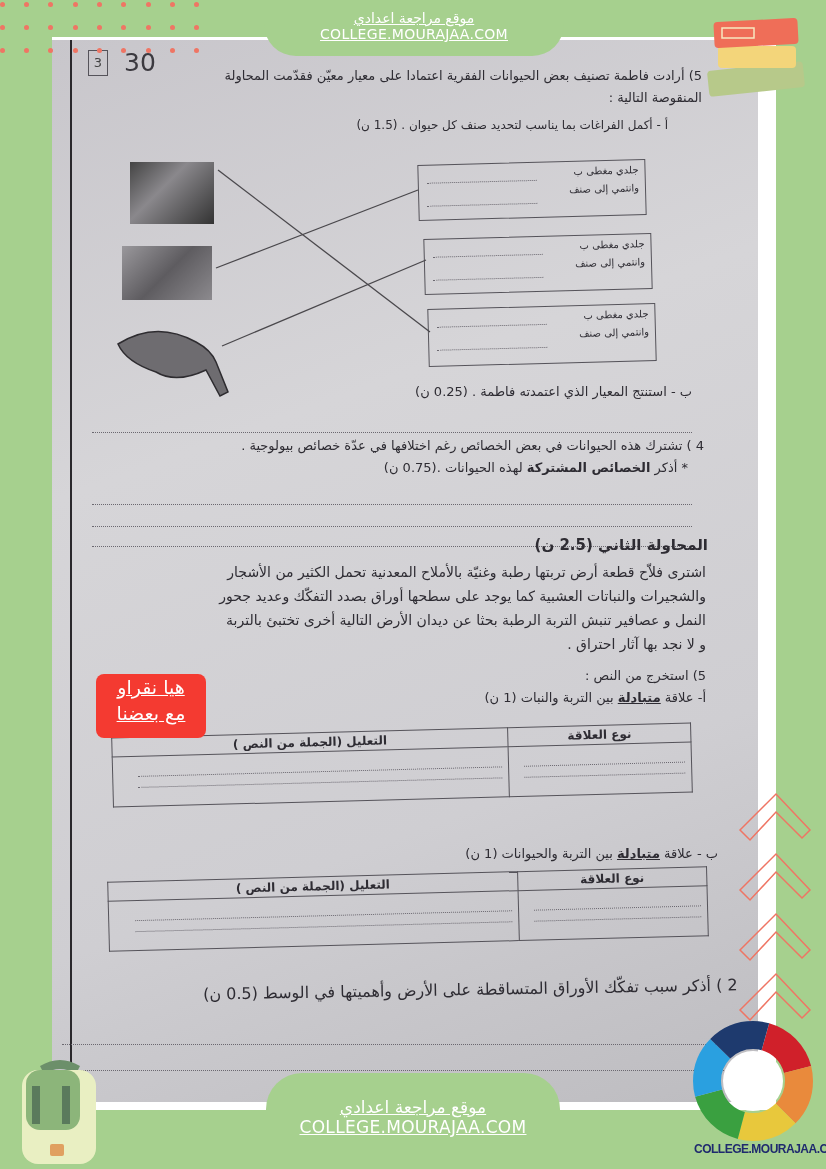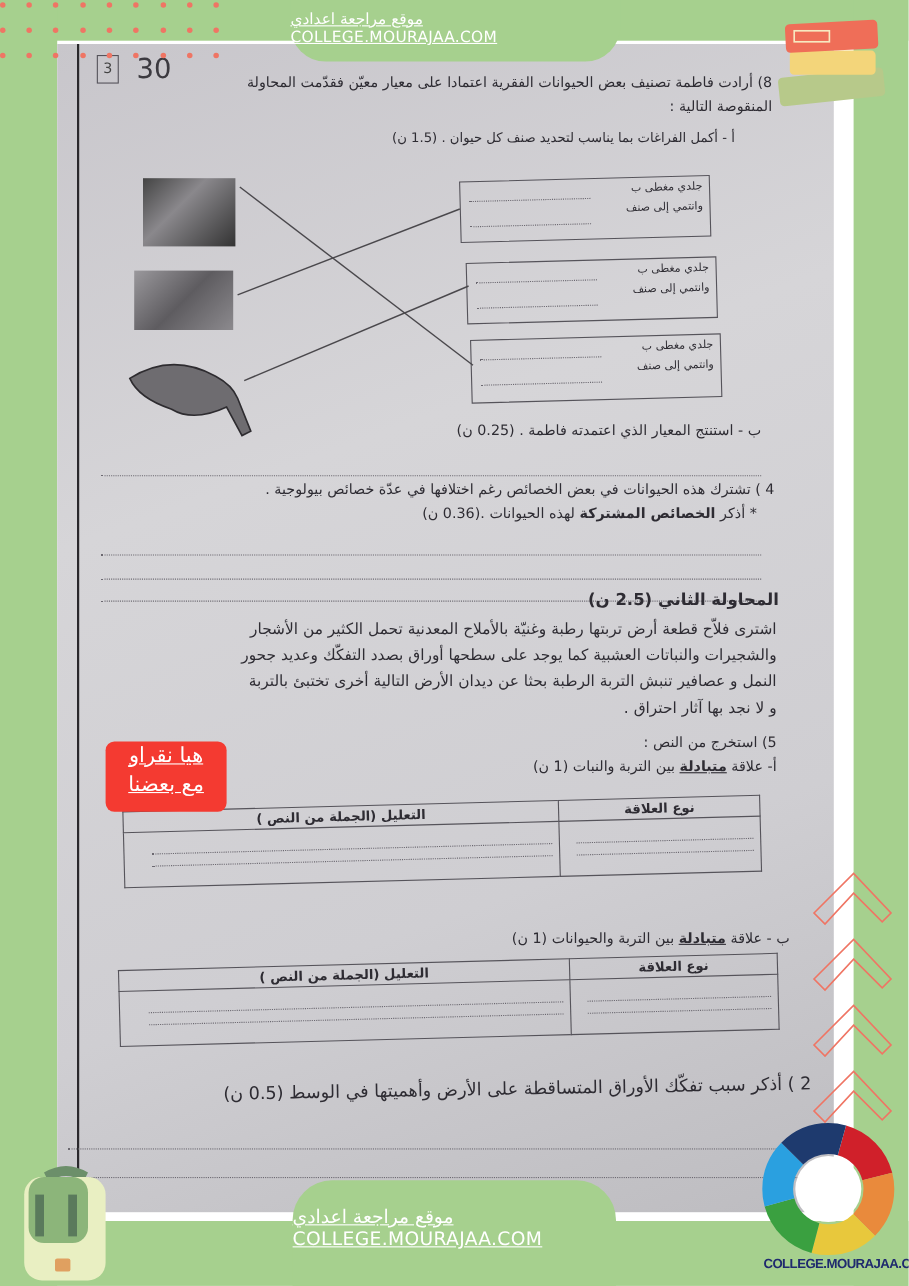--- a/index.html
+++ b/index.html
@@ -5,21 +5,21 @@
   html,body{margin:0;padding:0;}
   body{width:826px;height:1169px;position:relative;overflow:hidden;background:#ffffff;font-family:"DejaVu Sans",sans-serif;}
   .green{background:#a6d08e;position:absolute;}
   #bg-top{left:0;top:0;width:826px;height:37px;}
   #bg-left{left:0;top:0;width:52px;height:1169px;}
   #bg-right{left:776px;top:0;width:50px;height:1169px;}
   #bg-bottom{left:0;top:1110px;width:826px;height:59px;}
   #paper{position:absolute;left:52px;top:40px;width:706px;height:1062px;background:linear-gradient(160deg,#c8c6cb 0%,#d6d5d8 35%,#cfced2 70%,#bdbcc0 100%);overflow:hidden;}
   .dots{position:absolute;left:0;top:0;width:200px;height:55px;}
   .dot{position:absolute;width:5px;height:5px;border-radius:50%;background:#ef7564;}
-  .banner{position:absolute;background:#a6d08e;text-align:left;color:#fff;font-family:"DejaVu Sans",sans-serif;}
+  .banner{position:absolute;background:#a6d08e;text-align:center;color:#fff;font-family:"DejaVu Sans",sans-serif;}
   #banner-top{left:264px;top:0;width:300px;height:56px;border-radius:0 0 32px 32px;}
   #banner-bottom{left:266px;top:1073px;width:294px;height:96px;border-radius:36px 36px 0 0;}
   .banner .ar{font-size:14px;text-decoration:underline;display:block;}
   .banner .en{font-size:14px;text-decoration:underline;letter-spacing:0.3px;display:block;}
   #banner-bottom .ar{font-size:17px;margin-top:24px;}
   #banner-bottom .en{font-size:17px;}
   #banner-top .ar{margin-top:10px;}
   .txt{position:absolute;direction:rtl;color:#2e2c33;font-family:"DejaVu Sans",sans-serif;white-space:nowrap;}
   .dotted{position:absolute;border-bottom:1px dotted #6b6870;height:0;}
   .box{position:absolute;border:1px solid #55535a;}
@@ -42,21 +42,21 @@
 <div class="green" id="bg-top"></div>
 <div class="green" id="bg-left"></div>
 <div class="green" id="bg-right"></div>
 <div class="green" id="bg-bottom"></div>
 
 <div id="paper">
   <div class="page-num">3</div>
   <div class="score">30</div>
   <div style="position:absolute;left:18px;top:0;width:2px;height:1062px;background:#2a282c;"></div>
 
-  <div class="txt" style="right:56px;top:28px;font-size:13px;">8) أرادت فاطمة تصنيف بعض الحيوانات الفقرية اعتمادا على معيار معيّن فقدّمت المحاولة</div>
+  <div class="txt" style="right:56px;top:28px;font-size:13px;">5) أرادت فاطمة تصنيف بعض الحيوانات الفقرية اعتمادا على معيار معيّن فقدّمت المحاولة</div>
   <div class="txt" style="right:56px;top:50px;font-size:13px;">المنقوصة التالية :</div>
   <div class="txt" style="right:90px;top:78px;font-size:12px;">أ - أكمل الفراغات بما يناسب لتحديد صنف كل حيوان . (1.5 ن)</div>
 
   <div class="animal" style="left:78px;top:122px;width:84px;height:62px;background:linear-gradient(135deg,#444 0%,#8a888c 40%,#333 100%);"></div>
   <div class="animal" style="left:70px;top:206px;width:90px;height:54px;background:linear-gradient(135deg,#9a989c 0%,#5e5c60 50%,#8c8a8e 100%);"></div>
   <svg style="position:absolute;left:64px;top:282px;" width="120" height="90">
     <path d="M2,22 Q40,-2 80,20 Q95,28 100,40 L112,70 L104,74 L90,48 Q60,62 40,50 Q10,40 2,22 Z" fill="#6e6c70" stroke="#2e2c30" stroke-width="1.5"></path>
   </svg>
 
   <div class="box" style="left:366px;top:122px;width:226px;height:54px;transform:rotate(-1.5deg);">
@@ -82,21 +82,21 @@
     <line x1="366" y1="150" x2="164" y2="228" stroke="#4a484c" stroke-width="1.3"></line>
     <line x1="374" y1="220" x2="170" y2="306" stroke="#4a484c" stroke-width="1.3"></line>
     <line x1="378" y1="292" x2="166" y2="130" stroke="#4a484c" stroke-width="1.3"></line>
   </svg>
 
   <div class="txt" style="right:66px;top:344px;font-size:13px;">ب - استنتج المعيار الذي اعتمدته فاطمة . (0.25 ن)</div>
   <div class="dotted" style="left:40px;top:392px;width:600px;"></div>
 
   <div class="txt" style="right:54px;top:398px;font-size:13px;">4 ) تشترك هذه الحيوانات في بعض الخصائص رغم اختلافها في عدّة خصائص بيولوجية .</div>
   <div class="txt" style="right:70px;top:420px;font-size:13px;">
-    <span>* أذكر </span><span class="bold">الخصائص المشتركة</span><span> لهذه الحيوانات .(0.36 ن)</span>
+    <span>* أذكر </span><span class="bold">الخصائص المشتركة</span><span> لهذه الحيوانات .(0.75 ن)</span>
   </div>
   <div class="dotted" style="left:40px;top:464px;width:600px;"></div>
   <div class="dotted" style="left:40px;top:486px;width:600px;"></div>
   <div class="dotted" style="left:40px;top:506px;width:600px;"></div>
 
   <div class="txt bold" style="right:50px;top:496px;font-size:15px;">
     <span>المحاولة الثاني</span> <span>(2.5 ن)</span>
   </div>
   <div class="txt" style="right:52px;top:548px;font-size:14px;">والشجيرات والنباتات العشبية كما يوجد على سطحها أوراق بصدد التفكّك وعديد جحور</div>
   <div class="txt" style="right:52px;top:524px;font-size:14px;">اشترى فلاّح قطعة أرض تربتها رطبة وغنيّة بالأملاح المعدنية تحمل الكثير من الأشجار</div>

